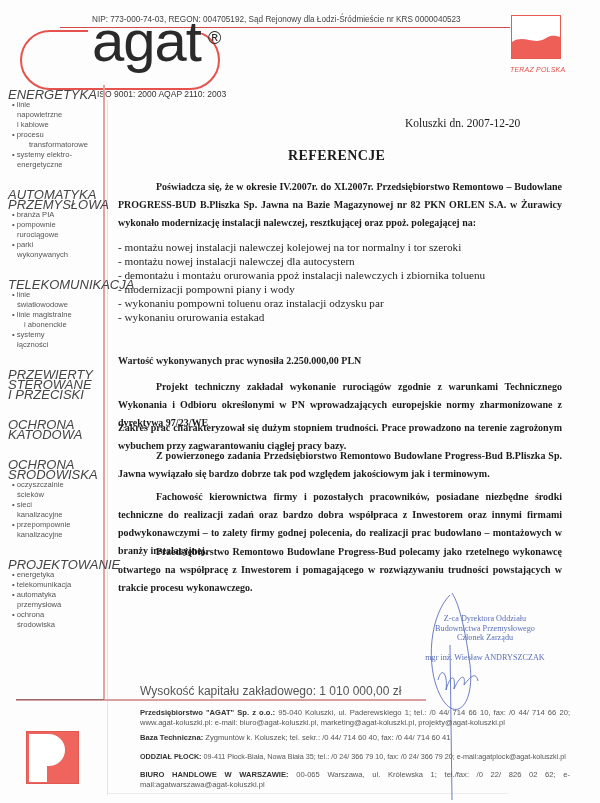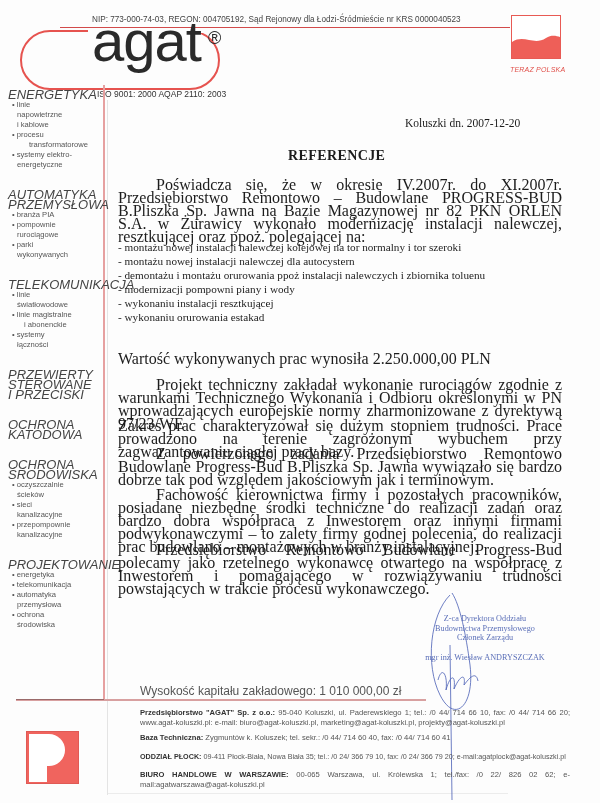--- a/index.html
+++ b/index.html
@@ -43,21 +43,21 @@
   .sec-item { padding-left: 4px; }
 
   .p-logo { left: 26px; top: 731px; width: 53px; height: 53px; background: #f0645e; border: 1px solid #e05a55; box-sizing: border-box; overflow: hidden; }
   .p-white-stem { left: 2px; top: 2px; width: 18px; height: 48px; background: #fff; }
   .p-white-bowl { left: 2px; top: 2px; width: 36px; height: 32px; background: #fff; border-radius: 0 18px 18px 0; }
 
   
   .doc { font-family: "Liberation Serif", serif; color: #1c1c1c; }
   .date { left: 405px; top: 117px; font-size: 11.5px; }
   .title { left: 288px; top: 148px; font-size: 14px; font-weight: bold; letter-spacing: 0.4px; }
-  .para { position: absolute; left: 118px; width: 444px; font-size: 16px; line-height: 13px; text-align: justify; }
+  .para { position: absolute; left: 118px; width: 444px; font-size: 10px; line-height: 18px; text-align: justify; font-weight: bold; }
   .para.ind { text-indent: 38px; }
   .list { position: absolute; left: 118px; width: 444px; font-size: 11.2px; line-height: 14.1px; }
 
   
   .sig { left: 395px; top: 614px; width: 180px; text-align: center; color: #5b6fb8; font-family: "Liberation Serif", serif; font-size: 8.2px; line-height: 9.5px; }
   .sig-name { left: 395px; top: 653px; width: 180px; text-align: center; color: #5b6fb8; font-family: "Liberation Serif", serif; font-size: 8.2px; }
   .sig-scribble { left: 420px; top: 585px; width: 90px; height: 220px; }
 
   
   .capital { left: 140px; top: 684px; font-size: 12px; color: #555; }
@@ -196,21 +196,21 @@
 <div class="abs doc date">Koluszki dn. 2007-12-20</div>
 <div class="abs doc title">REFERENCJE</div>
 
 <div class="doc para ind" style="top:178px">Poświadcza się, że w okresie IV.2007r. do XI.2007r. Przedsiębiorstwo Remontowo – Budowlane PROGRESS-BUD B.Pliszka Sp. Jawna na Bazie Magazynowej nr 82 PKN ORLEN S.A. w Żurawicy wykonało modernizację instalacji nalewczej, resztkującej oraz ppoż. polegającej na:</div>
 
 <div class="doc list" style="top:240px" id="scope-list">
     <div>- montażu nowej instalacji nalewczej kolejowej na tor normalny i tor szeroki</div>
     <div>- montażu nowej instalacji nalewczej dla autocystern</div>
     <div>- demontażu i montażu orurowania ppoż instalacji nalewczych i zbiornika toluenu</div>
     <div>- modernizacji pompowni piany i wody</div>
-    <div>- wykonaniu instalacji resztkującej</div>
+    <div>- wykonaniu pompowni toluenu oraz instalacji odzysku par</div>
     <div>- wykonaniu orurowania estakad</div>
   </div>
 
 <div class="doc para" style="top:352px">Wartość wykonywanych prac wynosiła 2.250.000,00 PLN</div>
 
 <div class="doc para ind" style="top:378px">Projekt techniczny zakładał wykonanie rurociągów zgodnie z warunkami Technicznego Wykonania i Odbioru określonymi w PN wprowadzających europejskie normy zharmonizowane z dyrektywą 97/23/WE</div>
 <div class="doc para" style="top:419px">Zakres prac charakteryzował się dużym stopniem trudności. Prace prowadzono na terenie zagrożonym wybuchem przy zagwarantowaniu ciągłej pracy bazy.</div>
 <div class="doc para ind" style="top:447px">Z powierzonego zadania Przedsiębiorstwo Remontowo Budowlane Progress-Bud B.Pliszka Sp. Jawna wywiązało się bardzo dobrze tak pod względem jakościowym jak i terminowym.</div>
 <div class="doc para ind" style="top:488px">Fachowość kierownictwa firmy i pozostałych pracowników, posiadane niezbędne środki techniczne do realizacji zadań oraz bardzo dobra współpraca z Inwestorem oraz innymi firmami podwykonawczymi – to zalety firmy godnej polecenia, do realizacji prac budowlano – montażowych w branży instalacyjnej.</div>
 <div class="doc para ind" style="top:543px">Przedsiębiorstwo Remontowo Budowlane Progress-Bud polecamy jako rzetelnego wykonawcę otwartego na współpracę z Inwestorem i pomagającego w rozwiązywaniu trudności powstających w trakcie procesu wykonawczego.</div>

